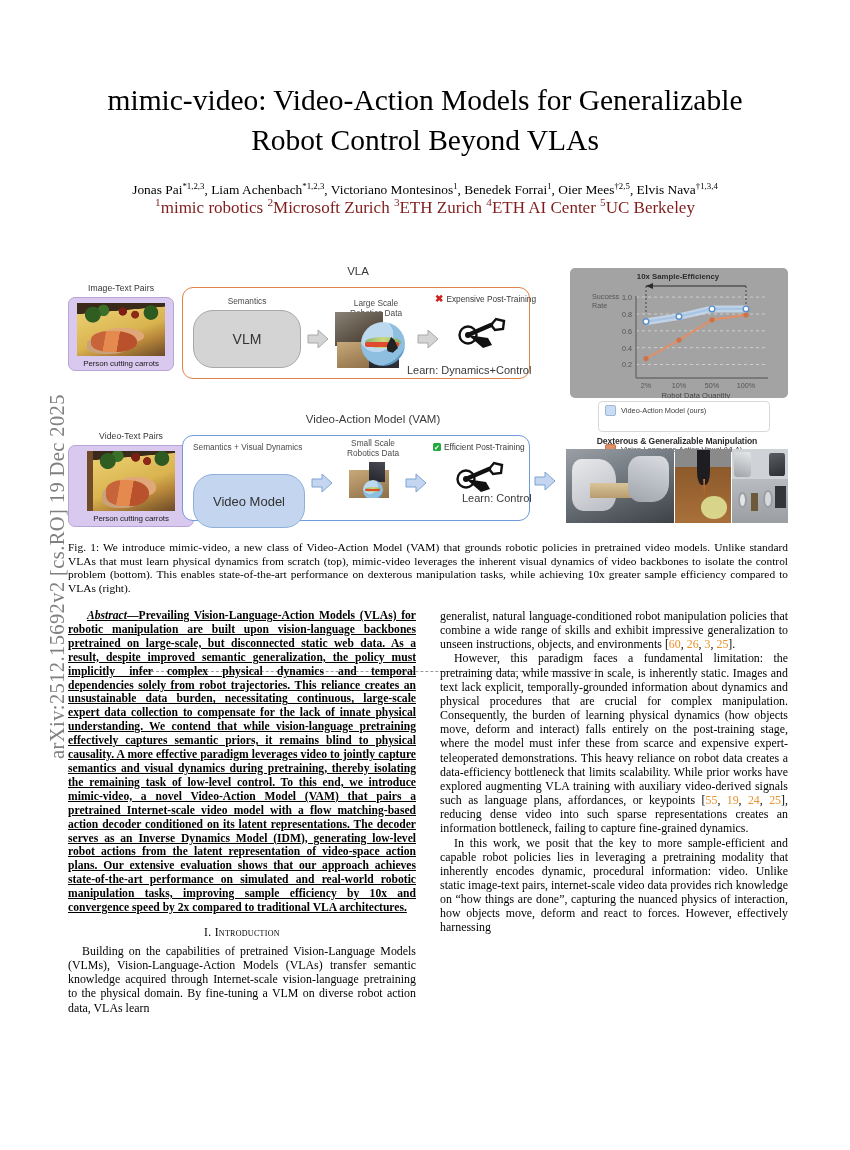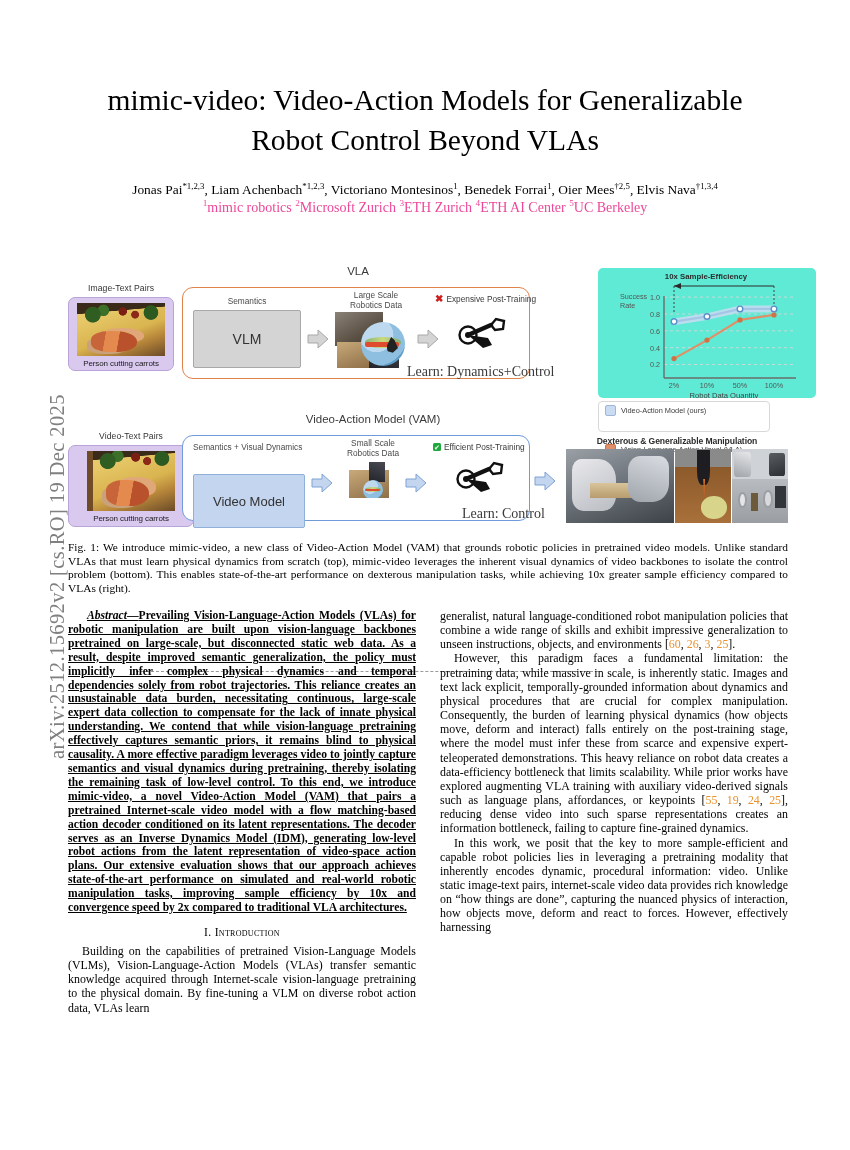--- a/index.html
+++ b/index.html
@@ -24,21 +24,21 @@
   
   #title-block { position:absolute; left:62px; top:80px; width:726px; text-align:center; }
   #title-block .tline {
     font-size: 29.5px; line-height: 40px; color:#000;
     font-family: "Liberation Serif", serif;
   }
 
   
   #authors { position:absolute; left:62px; top:181px; width:726px; text-align:center; }
   #authors .a-line { font-size:13.4px; line-height:17.5px; color:#000; white-space:nowrap;}
-  #authors .aff    { font-size:14px; line-height:17.5px; color:#ec4899; }
+  #authors .aff    { font-size:17px; line-height:17.5px; color:#7f1d1d; }
   #authors .notes  { font-size:11.3px; line-height:17px; margin-top:2px; }
   #authors .url    { font-size:13px; color:#E8912D; line-height:19px; margin-top:2px; }
   sup { font-size:.66em; vertical-align: super; line-height:0; }
 
   
   #figure { position:absolute; left:68px; top:265px; width:720px; height:270px; }
 
   
   .pairs-label { font-size:8.6px; color:#333; font-family:"Liberation Sans",sans-serif;
                  text-align:center; letter-spacing:.1px; }
@@ -76,36 +76,36 @@
     position:relative; background:#fff; border-radius:11px;
   }
   .panel.vla { border:1.4px solid #e0834a; }
   .panel.vam { border:1.4px solid #6f9bdc; }
 
   .small-lbl { font-family:"Liberation Sans",sans-serif; font-size:8.3px; color:#4a4a4a;
                text-align:center; line-height:10px; }
 
   .model-box {
     display:flex; align-items:center; justify-content:center;
-    border-radius:2px; font-family:"Liberation Sans",sans-serif; color:#333;
+    border-radius:20px; font-family:"Liberation Sans",sans-serif; color:#333;
   }
   .model-box.vlm { background:#d4d4d4; border:1px solid #a8a8a8; }
   .model-box.vid { background:#c3d5ef; border:1px solid #8fb0d8;margin-top:18px; }
 
   
   .barrow { position:absolute; }
   .barrow svg { display:block; }
 
   .tag { font-family:"Liberation Sans",sans-serif; font-size:8.3px; color:#3a3a3a;
          display:flex; align-items:center; gap:3px; white-space:nowrap; }
   .xmark { color:#cc2020; font-size:10px; font-weight:bold; line-height:1;}
   .checkbox-ok { width:8px;height:8px;background:#1fa83c;border-radius:1.5px;
                  display:inline-flex;align-items:center;justify-content:center;
                  color:#fff;font-size:7px;line-height:1;}
-  .learn-lbl { font-family:Liberation Serif, serif; font-size:14px; color:#3a3a3a;
+  .learn-lbl { font-family:Liberation Sans, sans-serif; font-size:11px; color:#3a3a3a;
                position:absolute; white-space:nowrap;}
 
   
   .collage { position:relative; overflow:hidden; }
   .cl-a { position:absolute; background:linear-gradient(150deg,#8b8277,#5a5044 60%,#3b342b); }
   .cl-b { position:absolute; background:linear-gradient(160deg,#c7a97a,#8e6f47); }
   .cl-c { position:absolute; background:linear-gradient(200deg,#4a4a52,#23232a); }
   .globe { position:absolute; border-radius:50%;
            background: radial-gradient(circle at 35% 30%, #bcd9ef 0 40%, #8fbfe0 41% 72%, #5f9ec9 73% 100%);
            overflow:hidden; }
@@ -116,22 +116,22 @@
                   background:#e04a2f; border-radius:2px; }
   .globe .robo{ position:absolute; right:16%; top:34%; width:26%; height:36%;
                 background:#222; clip-path: polygon(0 60%,40% 0,70% 20%,100% 70%,55% 100%,10% 90%);}
 
   
   #divider { position:absolute; left:68px; top:406px; width:462px; height:0;
              border-top:1.6px dashed #9a9a9a; }
 
   
   #chart-card {
-    position:absolute; left:598px; top:268px; width:218px; height:130px;
-    background:#5eead4; border-radius:5px;
+    position:absolute; left:570px; top:268px; width:218px; height:130px;
+    background:#a3a3a3; border-radius:5px;
   }
   #chart-legend {
     position:absolute; left:598px; top:401px; width:172px; height:31px;
     background:#fff; border:1px solid #d8d8d8; border-radius:4px;
     padding:3px 6px; display:flex; flex-direction:column; justify-content:center; gap:2px;
   }
   .lg-row { display:flex; align-items:center; gap:5px;margin-top:26px; }
   .lg-sw  { width:11px; height:11px; border-radius:2px; border:1px solid #9fb6d4;}
   .lg-txt { font-family:"Liberation Sans",sans-serif; font-size:7.4px; color:#3c3c3c; }
   .ax-txt { font-family:"Liberation Sans",sans-serif; font-size:7.2px; fill:#555; }
@@ -232,21 +232,21 @@
       <div class="model-box vlm" style="position:absolute;left:10px;top:22px;width:108px;height:58px;font-size:14px;">
         <span>VLM</span>
       </div>
 
       <div class="barrow" style="left:124px;top:40px;">
         <svg width="22" height="22" viewBox="0 0 22 22">
           <polygon points="1,7 11,7 11,2 21,11 11,20 11,15 1,15" fill="#d4d4d4" stroke="#a8a8a8" stroke-width="1"></polygon>
         </svg>
       </div>
 
-      <div class="small-lbl" style="position:absolute;left:146px;top:2px;width:94px;">
+      <div class="small-lbl" style="position:absolute;left:146px;top:10px;width:94px;">
         <span>Large Scale</span><br>
         <span>Robotics Data</span>
       </div>
 
       <div class="collage" style="position:absolute;left:152px;top:24px;width:76px;height:58px;">
         <div class="cl-a" style="left:0;top:0;width:48px;height:34px;"></div>
         <div class="cl-b" style="left:2px;top:30px;width:34px;height:26px;"></div>
         <div class="cl-c" style="left:34px;top:28px;width:30px;height:28px;"></div>
         <div class="globe" style="left:26px;top:10px;width:44px;height:44px;">
           <div class="redbar"></div>
@@ -333,21 +333,21 @@
       <div style="position:absolute;left:272px;top:22px;">
         <svg width="52" height="42" viewBox="0 0 52 42">
           <circle cx="11" cy="21" r="8.5" fill="none" stroke="#111" stroke-width="2.4"></circle>
           <circle cx="11" cy="21" r="3" fill="#111"></circle>
           <path d="M11 21 L34 11" stroke="#111" stroke-width="4.5" stroke-linecap="round"></path>
           <path d="M34 11 l5 -6 l8 2 l-1 8 l-8 1 z" fill="none" stroke="#111" stroke-width="2.4"></path>
           <path d="M11 21 L26 34 l9 -3 l-4 -7 z" fill="#111"></path>
         </svg>
       </div>
 
-      <div class="learn-lbl" style="left:252px;top:70px;padding-left:27px;">Learn: Control</div>
+      <div class="learn-lbl" style="left:252px;top:56px;padding-left:27px;">Learn: Control</div>
     </div>
 
     <div class="barrow" style="left:466px;top:205px;">
       <svg width="22" height="22" viewBox="0 0 22 22">
         <polygon points="1,7 11,7 11,2 21,11 11,20 11,15 1,15" fill="#c3d5ef" stroke="#7fa3d4" stroke-width="1"></polygon>
       </svg>
     </div>
   </div>
 
   <div id="chart-card">

